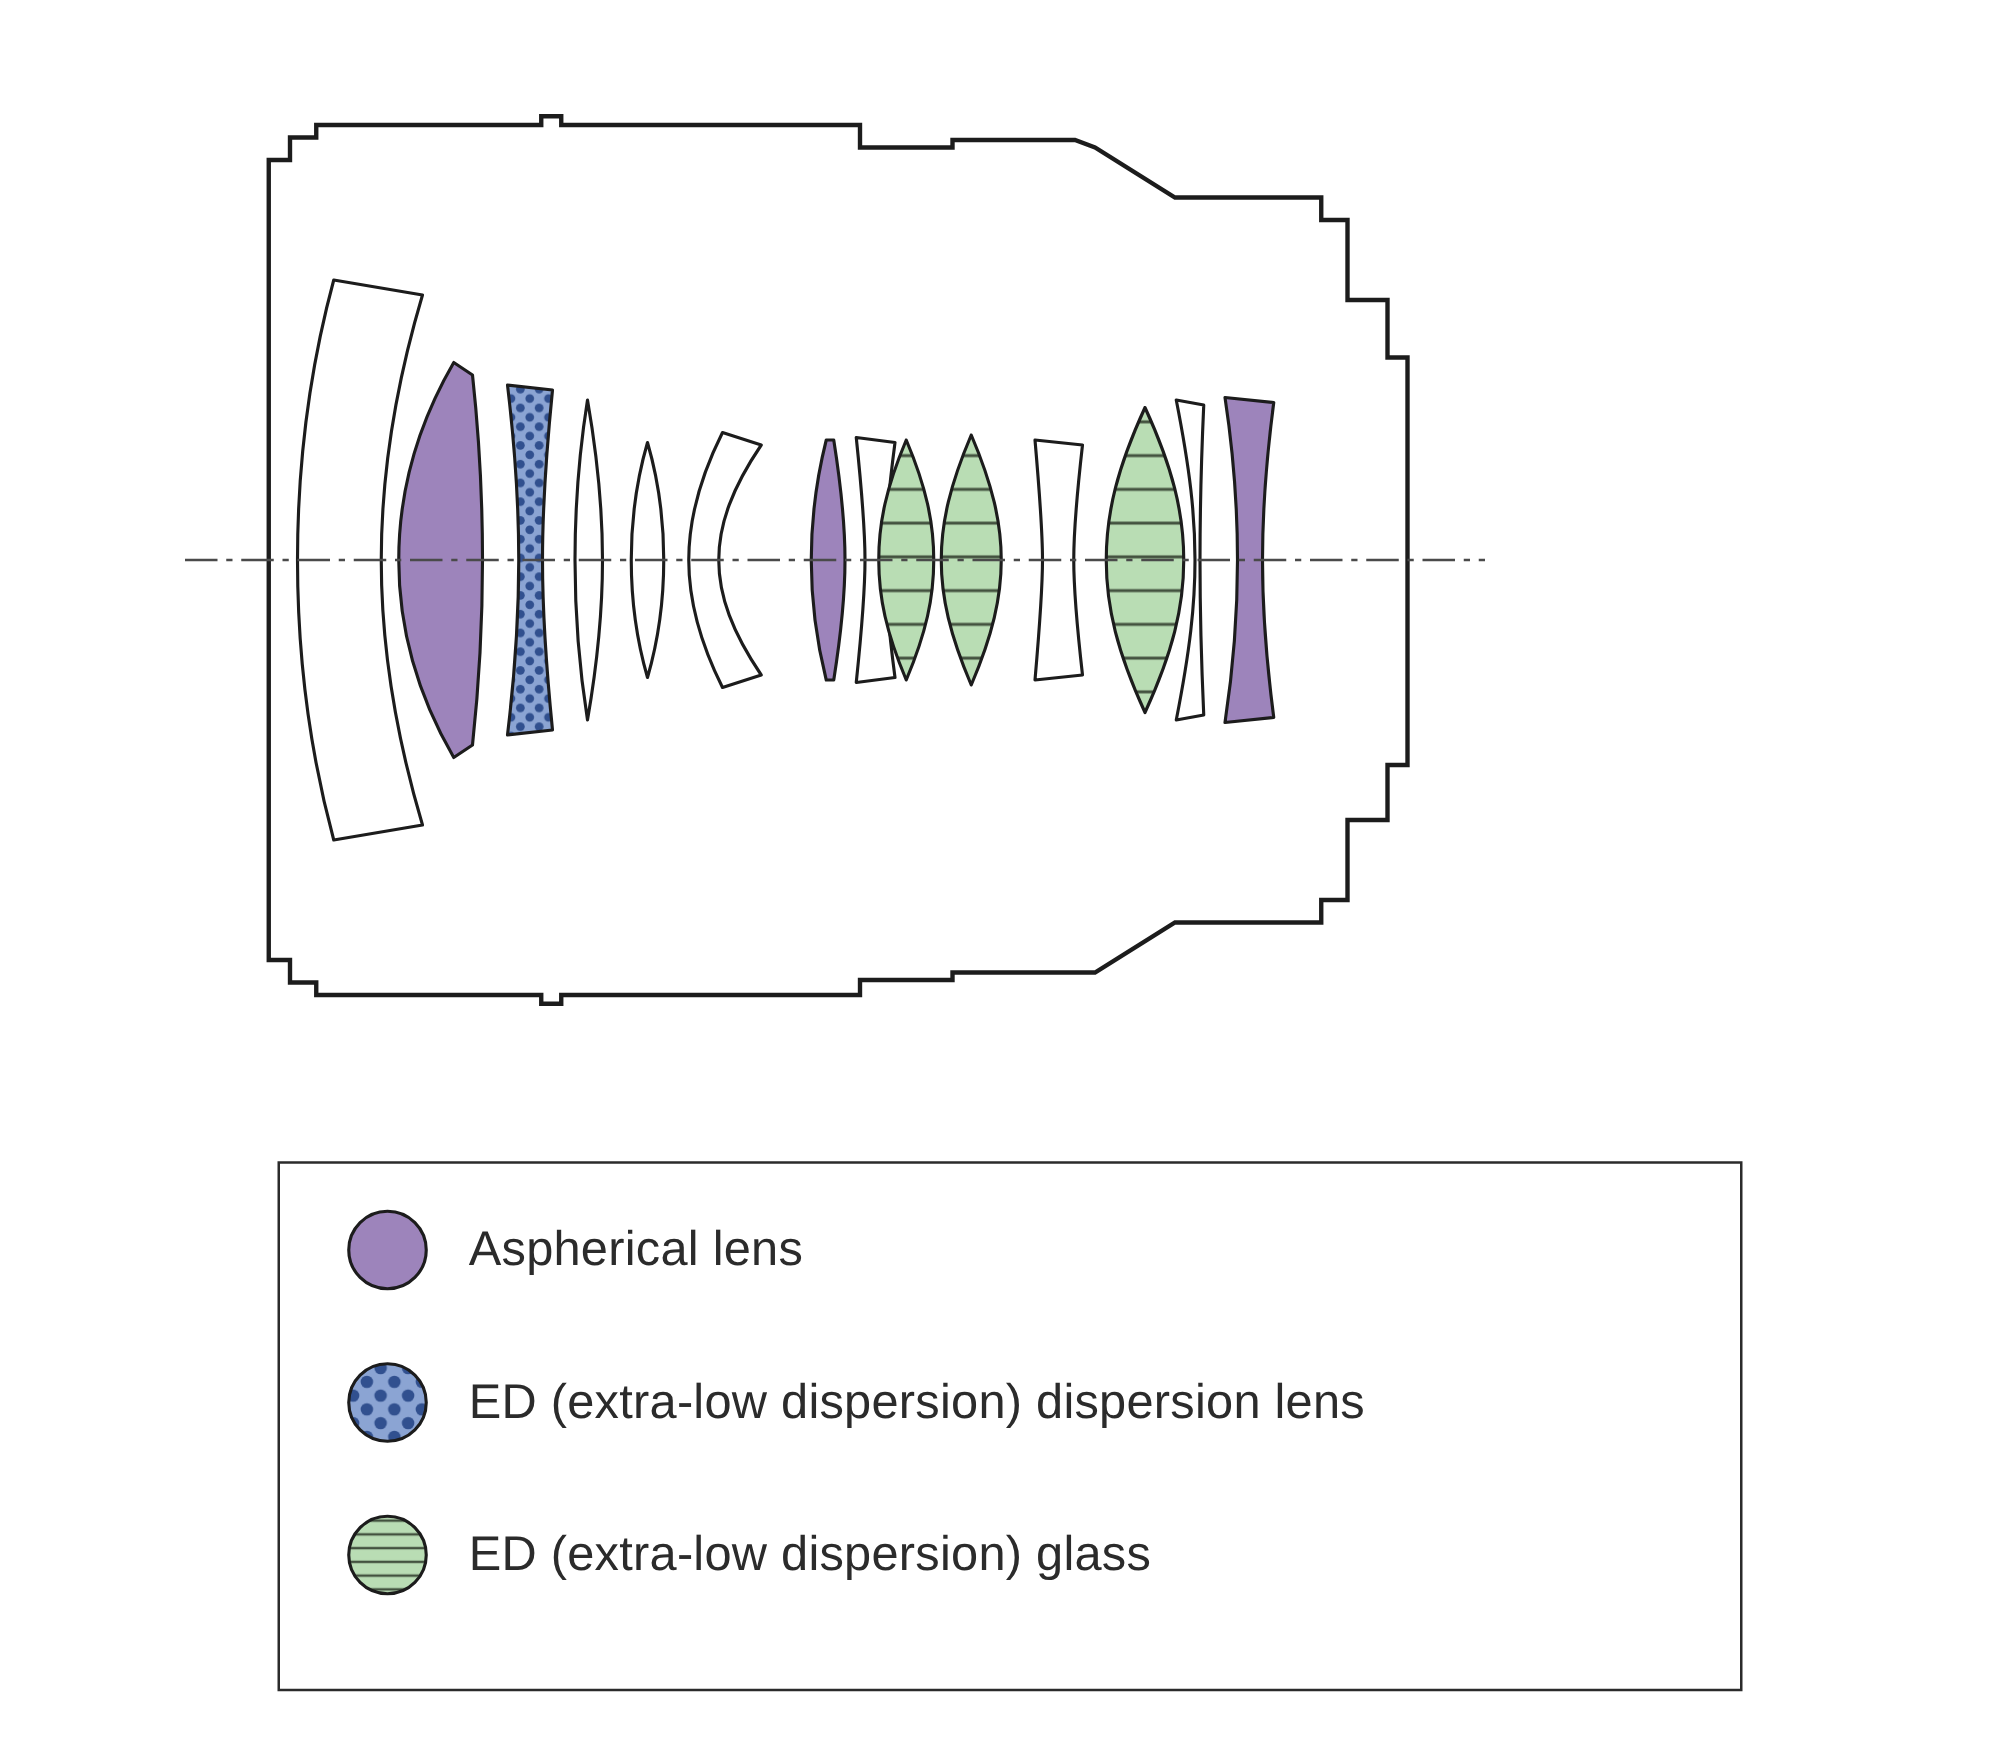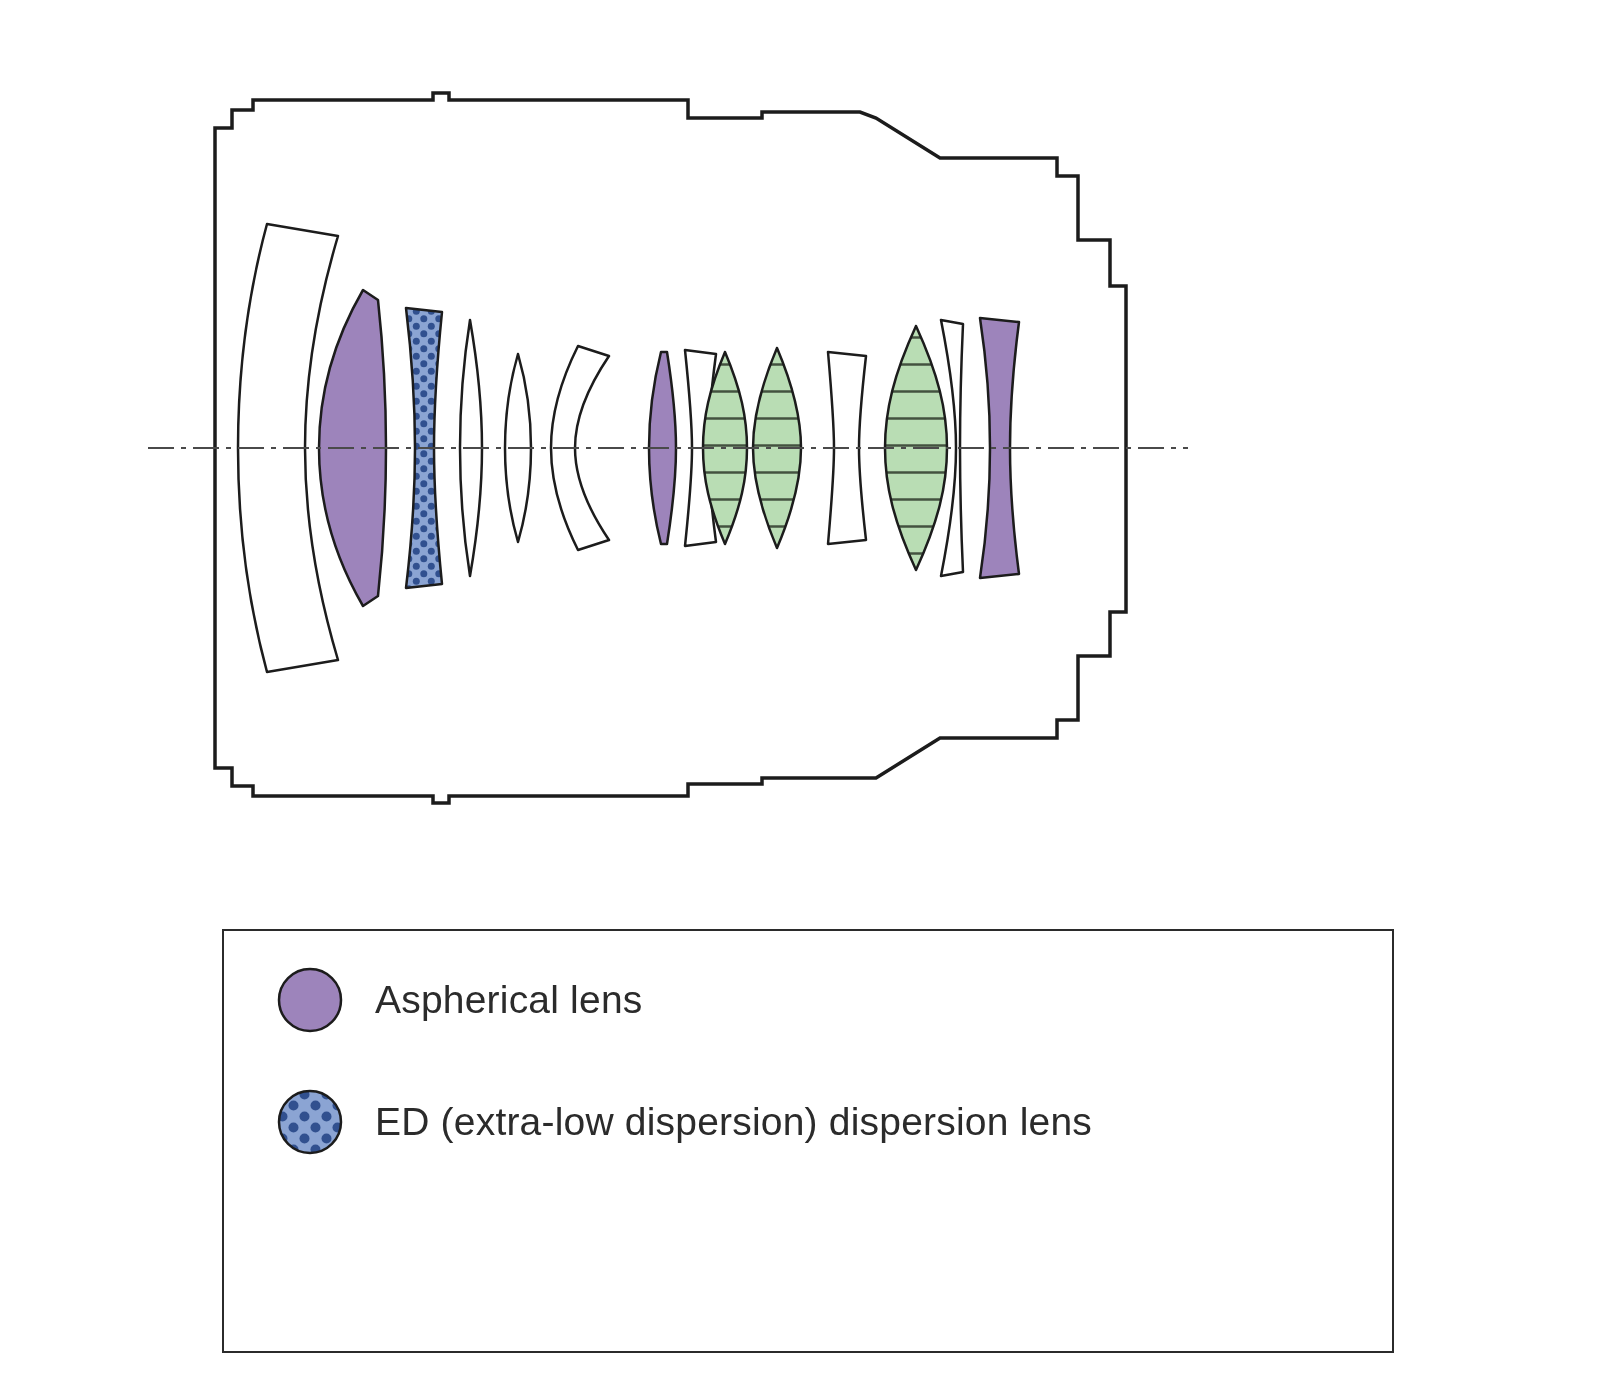--- a/index.html
+++ b/index.html
@@ -126,15 +126,21 @@
       <span class="legend-label">Aspherical lens</span>
     </div>
 
     <div class="legend-row">
       <svg class="swatch" width="66" height="66" viewBox="0 0 66 66">
         <circle cx="33" cy="33" r="31" fill="url(#pat-dots-lg)" stroke-width="2.5" stroke="#1c1c1c"></circle>
       </svg>
       <span class="legend-label">ED (extra-low dispersion) dispersion lens</span>
     </div>
 
+    <div class="legend-row">
+      <svg class="swatch" width="66" height="66" viewBox="0 0 66 66">
+        <circle cx="33" cy="33" r="31" fill="url(#pat-lines-sm)" stroke-width="2.5" stroke="#1c1c1c"></circle>
+      </svg>
+      <span class="legend-label">ED (extra-low dispersion) glass</span>
+    </div>
 
   </div>
 </div>
 
 </body></html>

